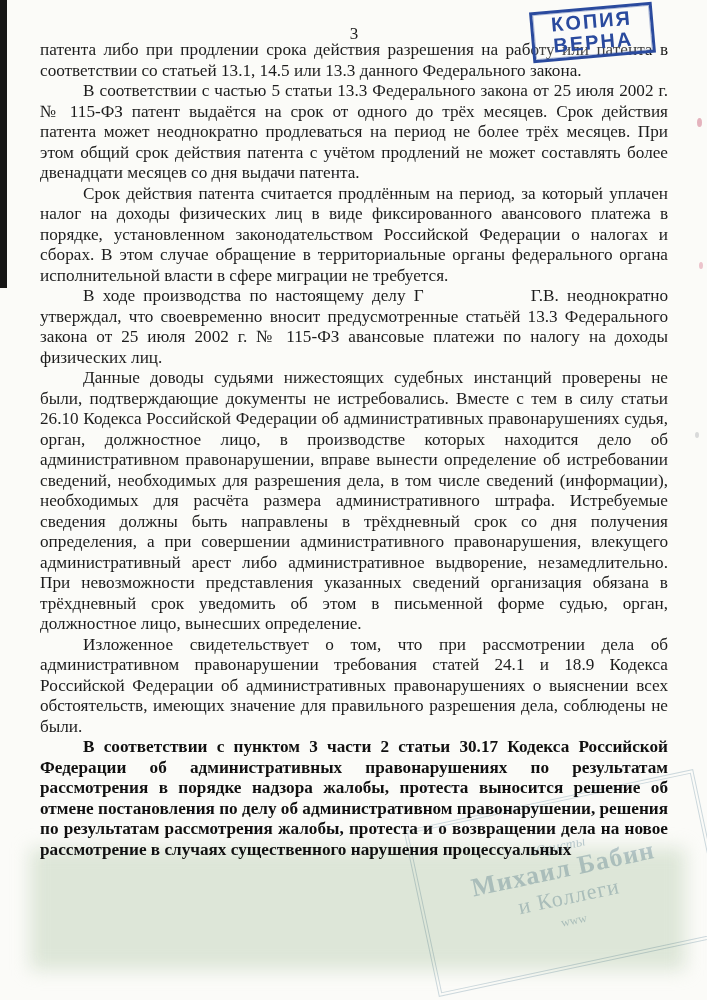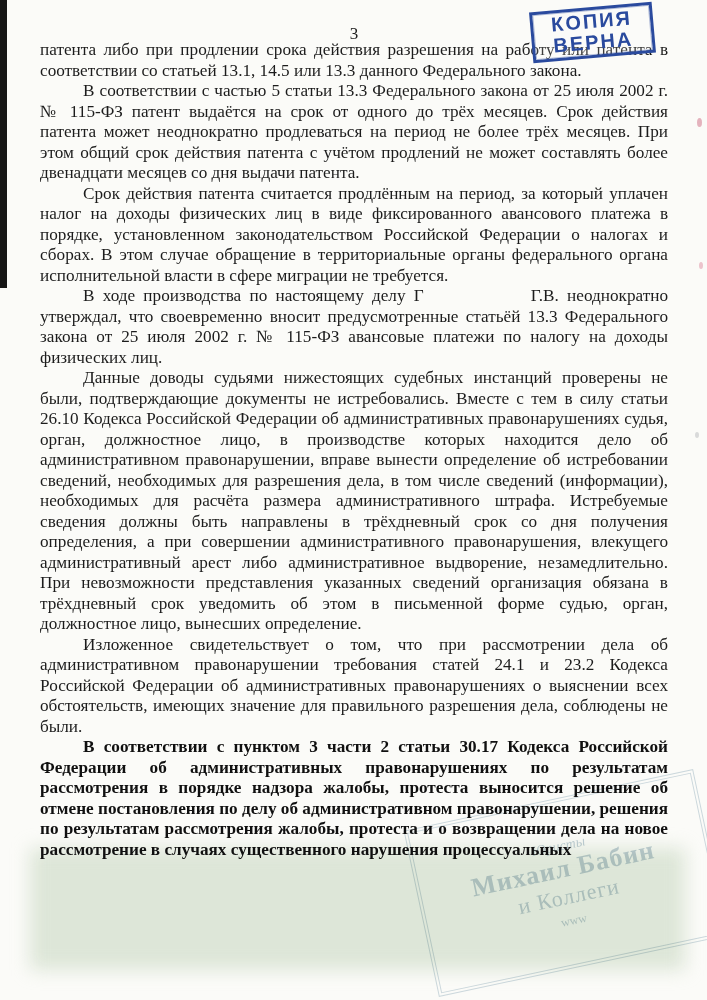--- a/index.html
+++ b/index.html
@@ -110,15 +110,15 @@
   <div class="wm-mid">и Коллеги</div>
   <div class="wm-tiny">www</div>
 </div>
 
 <div class="text-block">
   <p class="no-indent">патента либо при продлении срока действия разрешения на работу или патента в соответствии со статьей 13.1, 14.5 или 13.3 данного Федерального закона.</p>
   <p>В соответствии с частью 5 статьи 13.3 Федерального закона от 25 июля 2002 г. № 115-ФЗ патент выдаётся на срок от одного до трёх месяцев. Срок действия патента может неоднократно продлеваться на период не более трёх месяцев. При этом общий срок действия патента с учётом продлений не может составлять более двенадцати месяцев со дня выдачи патента.</p>
   <p>Срок действия патента считается продлённым на период, за который уплачен налог на доходы физических лиц в виде фиксированного авансового платежа в порядке, установленном законодательством Российской Федерации о налогах и сборах. В этом случае обращение в территориальные органы федерального органа исполнительной власти в сфере миграции не требуется.</p>
   <p>В ходе производства по настоящему делу Г&nbsp;&nbsp;&nbsp;&nbsp;&nbsp;&nbsp;&nbsp;&nbsp;&nbsp;&nbsp;&nbsp;&nbsp; Г.В. неоднократно утверждал, что своевременно вносит предусмотренные статьёй 13.3 Федерального закона от 25 июля 2002 г. № 115-ФЗ авансовые платежи по налогу на доходы физических лиц.</p>
   <p>Данные доводы судьями нижестоящих судебных инстанций проверены не были, подтверждающие документы не истребовались. Вместе с тем в силу статьи 26.10 Кодекса Российской Федерации об административных правонарушениях судья, орган, должностное лицо, в производстве которых находится дело об административном правонарушении, вправе вынести определение об истребовании сведений, необходимых для разрешения дела, в том числе сведений (информации), необходимых для расчёта размера административного штрафа. Истребуемые сведения должны быть направлены в трёхдневный срок со дня получения определения, а при совершении административного правонарушения, влекущего административный арест либо административное выдворение, незамедлительно. При невозможности представления указанных сведений организация обязана в трёхдневный срок уведомить об этом в письменной форме судью, орган, должностное лицо, вынесших определение.</p>
-  <p>Изложенное свидетельствует о том, что при рассмотрении дела об административном правонарушении требования статей 24.1 и 23.2 Кодекса Российской Федерации об административных правонарушениях о выяснении всех обстоятельств, имеющих значение для правильного разрешения дела, соблюдены не были.</p>
+  <p>Изложенное свидетельствует о том, что при рассмотрении дела об административном правонарушении требования статей 24.1 и 18.9 Кодекса Российской Федерации об административных правонарушениях о выяснении всех обстоятельств, имеющих значение для правильного разрешения дела, соблюдены не были.</p>
   <p class="bold-scan">В соответствии с пунктом 3 части 2 статьи 30.17 Кодекса Российской Федерации об административных правонарушениях по результатам рассмотрения в порядке надзора жалобы, протеста выносится решение об отмене постановления по делу об административном правонарушении, решения по результатам рассмотрения жалобы, протеста и о возвращении дела на новое рассмотрение в случаях существенного нарушения процессуальных</p>
 </div>
 
 </body></html>

